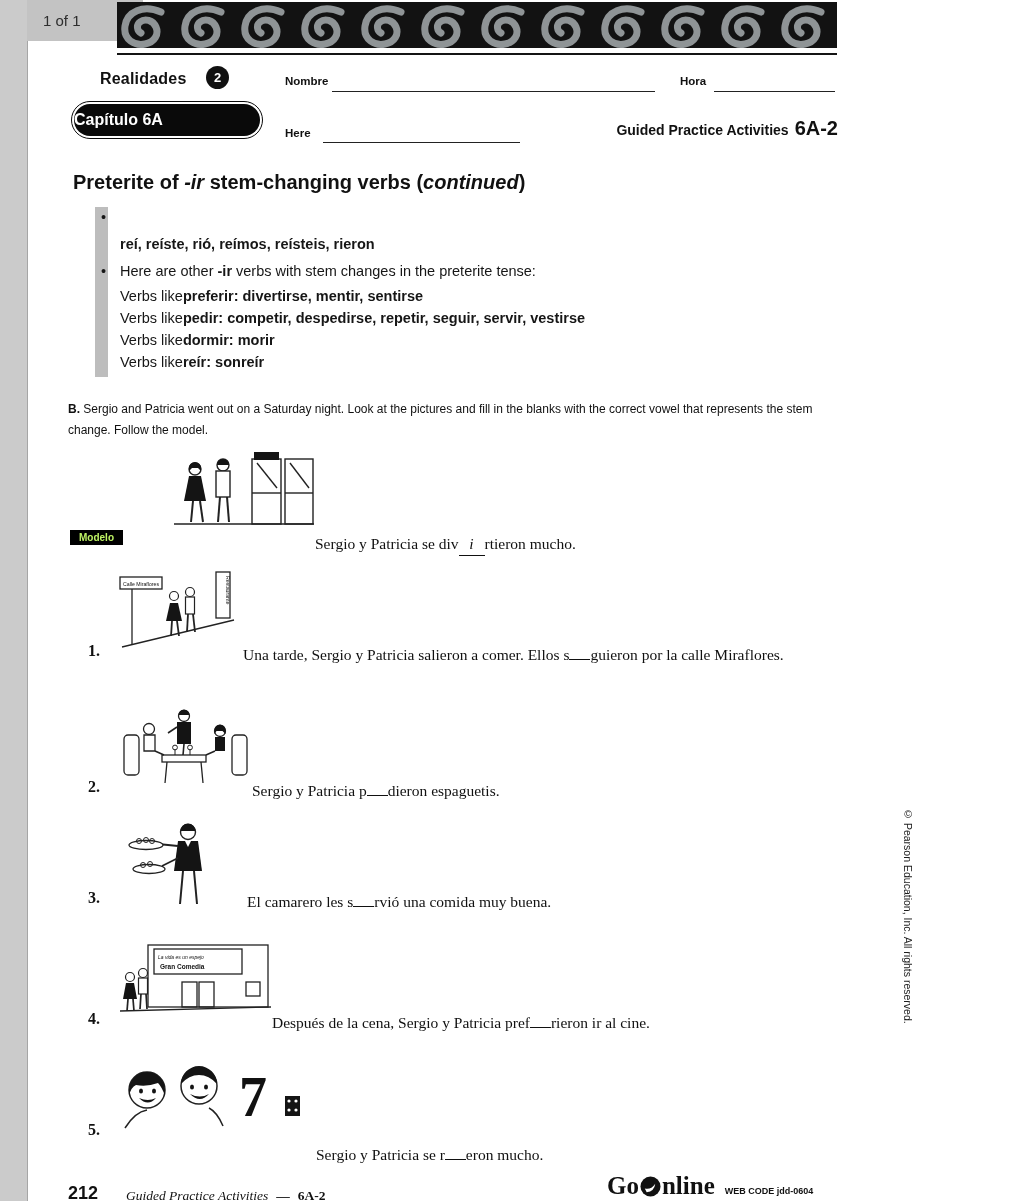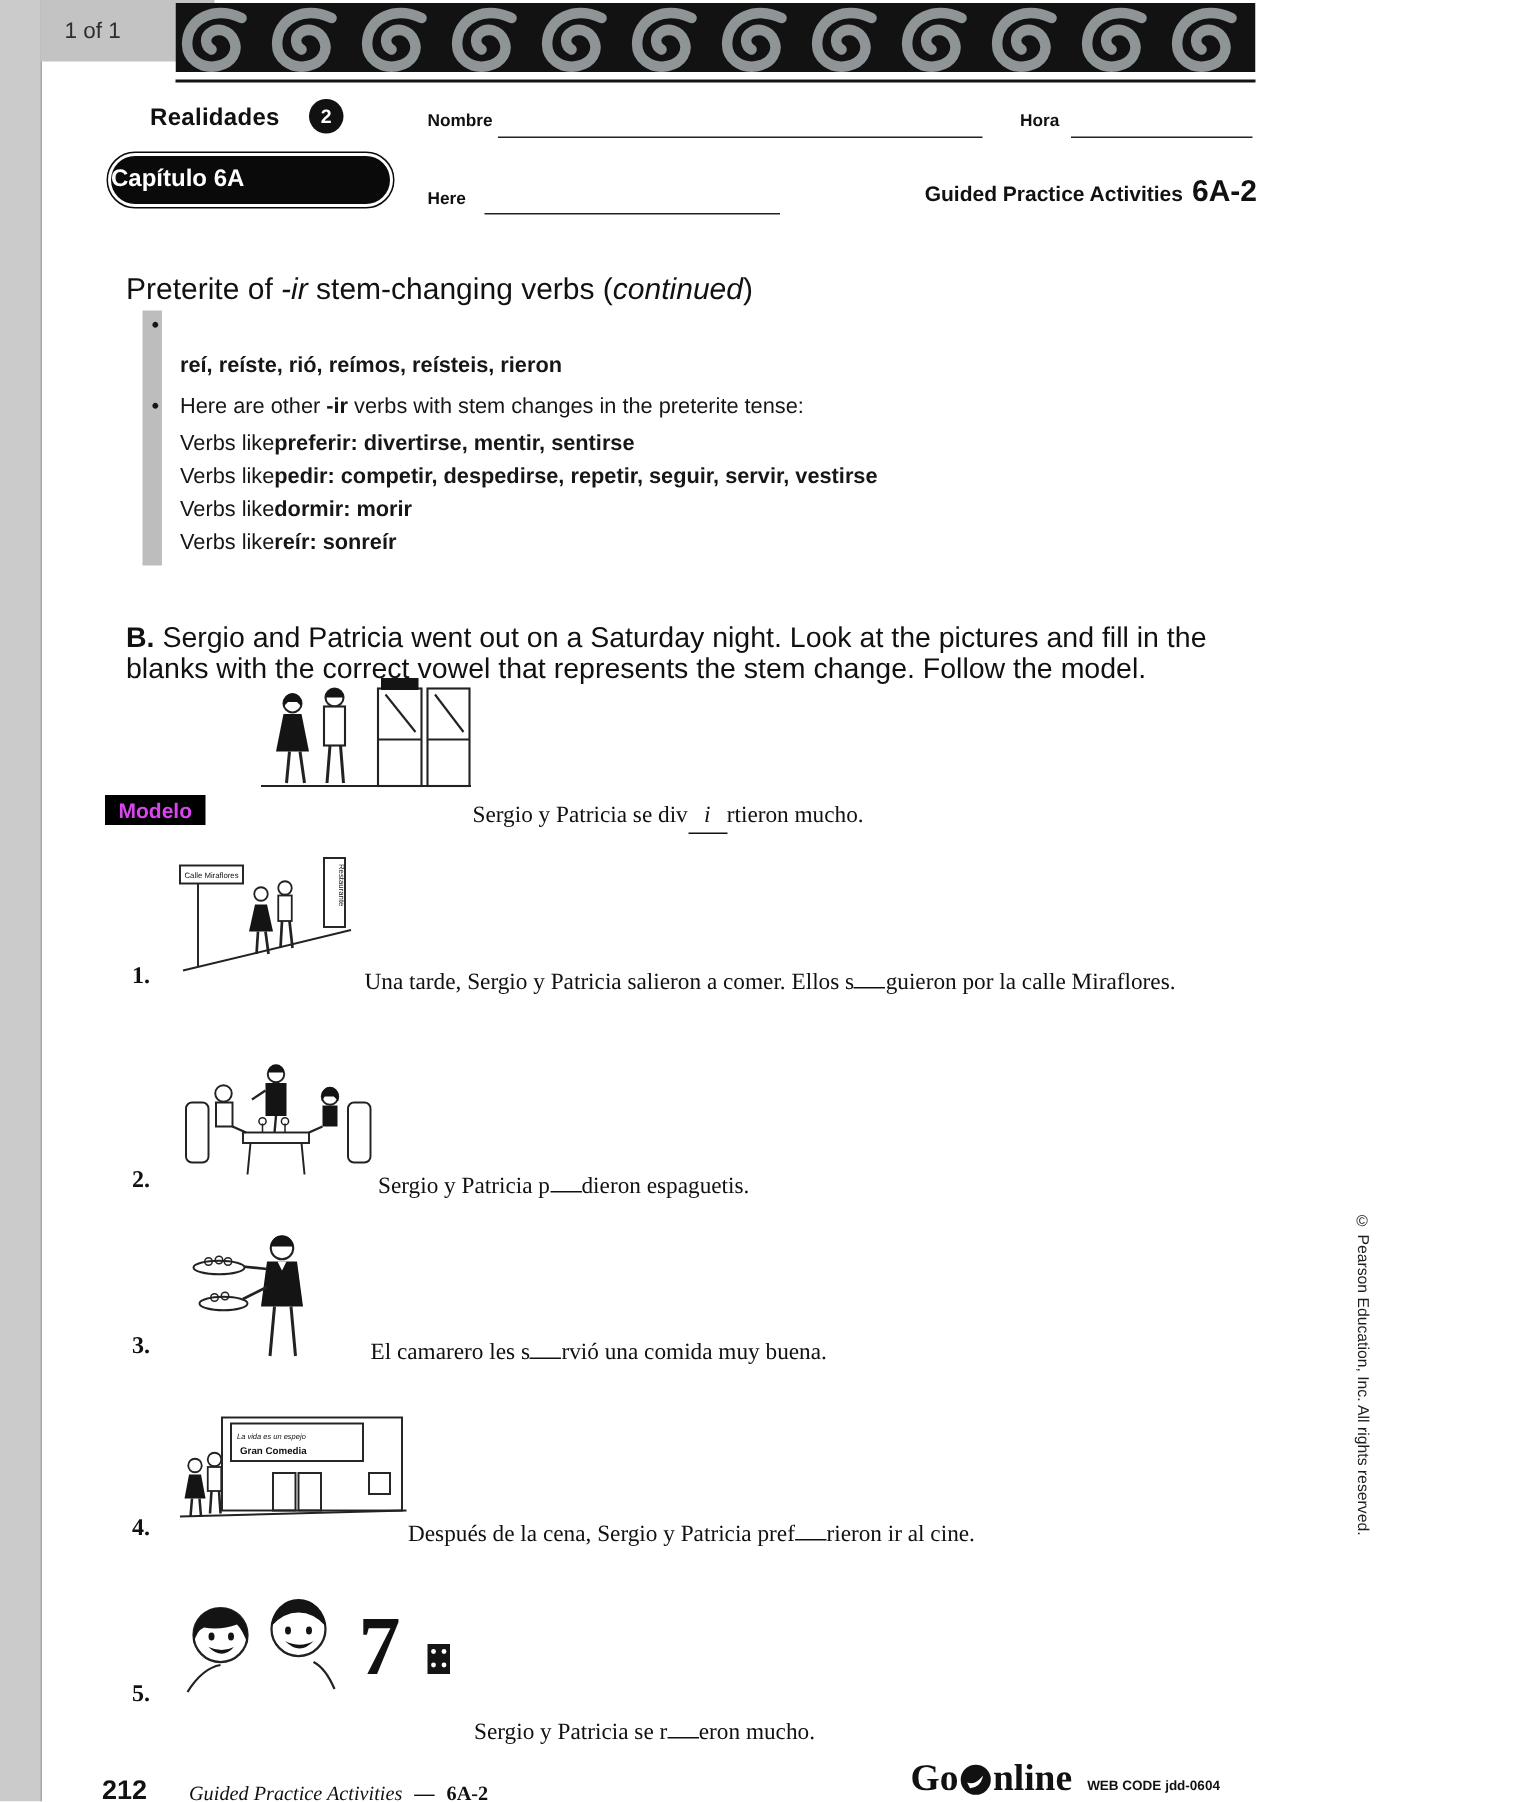--- a/index.html
+++ b/index.html
@@ -16,34 +16,34 @@
   .brand{position:absolute;left:100px;top:70px;font-size:16px;font-weight:bold;letter-spacing:.2px;}
   .level-badge{position:absolute;left:206px;top:66px;width:23px;height:23px;border-radius:50%;background:#111;color:#fff;
     font-size:13px;font-weight:bold;display:flex;align-items:center;justify-content:center;}
   .field-label{position:absolute;font-size:11.5px;font-weight:bold;}
   .rule{position:absolute;height:1px;background:#222;}
   .chapter-pill{position:absolute;left:74px;top:104px;width:186px;height:32px;background:#0a0a0a;border-radius:16px;
     color:#fff;font-weight:bold;font-size:16px;display:flex;align-items:center;justify-content:flex-start;
     outline:1.5px solid #0a0a0a;outline-offset:2.5px;}
   .gpa{position:absolute;right:181px;top:117px;display:flex;align-items:baseline;gap:6px;font-size:14px;font-weight:bold;white-space:nowrap;}
   .gpa-code{font-size:20px;}
-  .main-title{position:absolute;left:68px;top:166px;font-size:20px;font-weight:normal;margin:16px;white-space:nowrap;}
+  .main-title{position:absolute;left:68px;top:166px;font-size:20px;font-weight:bold;margin:5px;white-space:nowrap;}
   .main-title em{font-style:italic;}
   .note-bar{position:absolute;left:95px;top:207px;width:13px;height:170px;background:#bdbdbd;}
   .notes{position:absolute;left:101px;top:204px;width:740px;font-size:14.5px;color:#161616;}
   .note-row{display:flex;line-height:27px;}
   .bullet{width:19px;}
   .indent{margin-left:19px;}
   .bold-line{font-weight:bold;line-height:27px;}
   .verb{line-height:22px;}
   .verb b,.notes b{font-weight:bold;}
-  .section-b{position:absolute;left:68px;top:399px;width:772px;font-size:19px;line-height:21px;margin:16px;}
+  .section-b{position:absolute;left:68px;top:399px;width:772px;font-size:12px;line-height:21px;margin:0;}
   .illus{position:absolute;}
   .illus svg{display:block;width:100%;height:100%;}
-  .modelo-tag{position:absolute;left:70px;top:530px;background:#000;color:#d946ef;font-weight:bold;font-size:14px;padding:2px 9px;}
+  .modelo-tag{position:absolute;left:70px;top:530px;background:#000;color:#bef264;font-weight:bold;font-size:10px;padding:2px 9px;}
   .sentence{position:absolute;font-family:"Liberation Serif",serif;font-size:15.5px;line-height:23px;margin:0;}
   .item-num{position:absolute;font-family:"Liberation Serif",serif;font-size:16px;font-weight:bold;}
   .blank{display:inline-block;width:21px;border-bottom:1.3px solid #111;}
   .blank.answer{width:26px;text-align:center;}
   .blank.answer i{font-style:italic;}
   .copyright-vertical{position:absolute;left:902px;top:808px;writing-mode:vertical-rl;font-size:10.5px;color:#1d1d1d;}
   .footer-page-num{position:absolute;left:68px;top:1183px;font-size:18px;font-weight:bold;}
   .footer-title{position:absolute;left:126px;top:1188px;font-family:"Liberation Serif",serif;font-style:italic;
     font-size:13.5px;display:flex;gap:8px;align-items:baseline;}
   .fsep{font-style:normal;font-weight:bold;}

